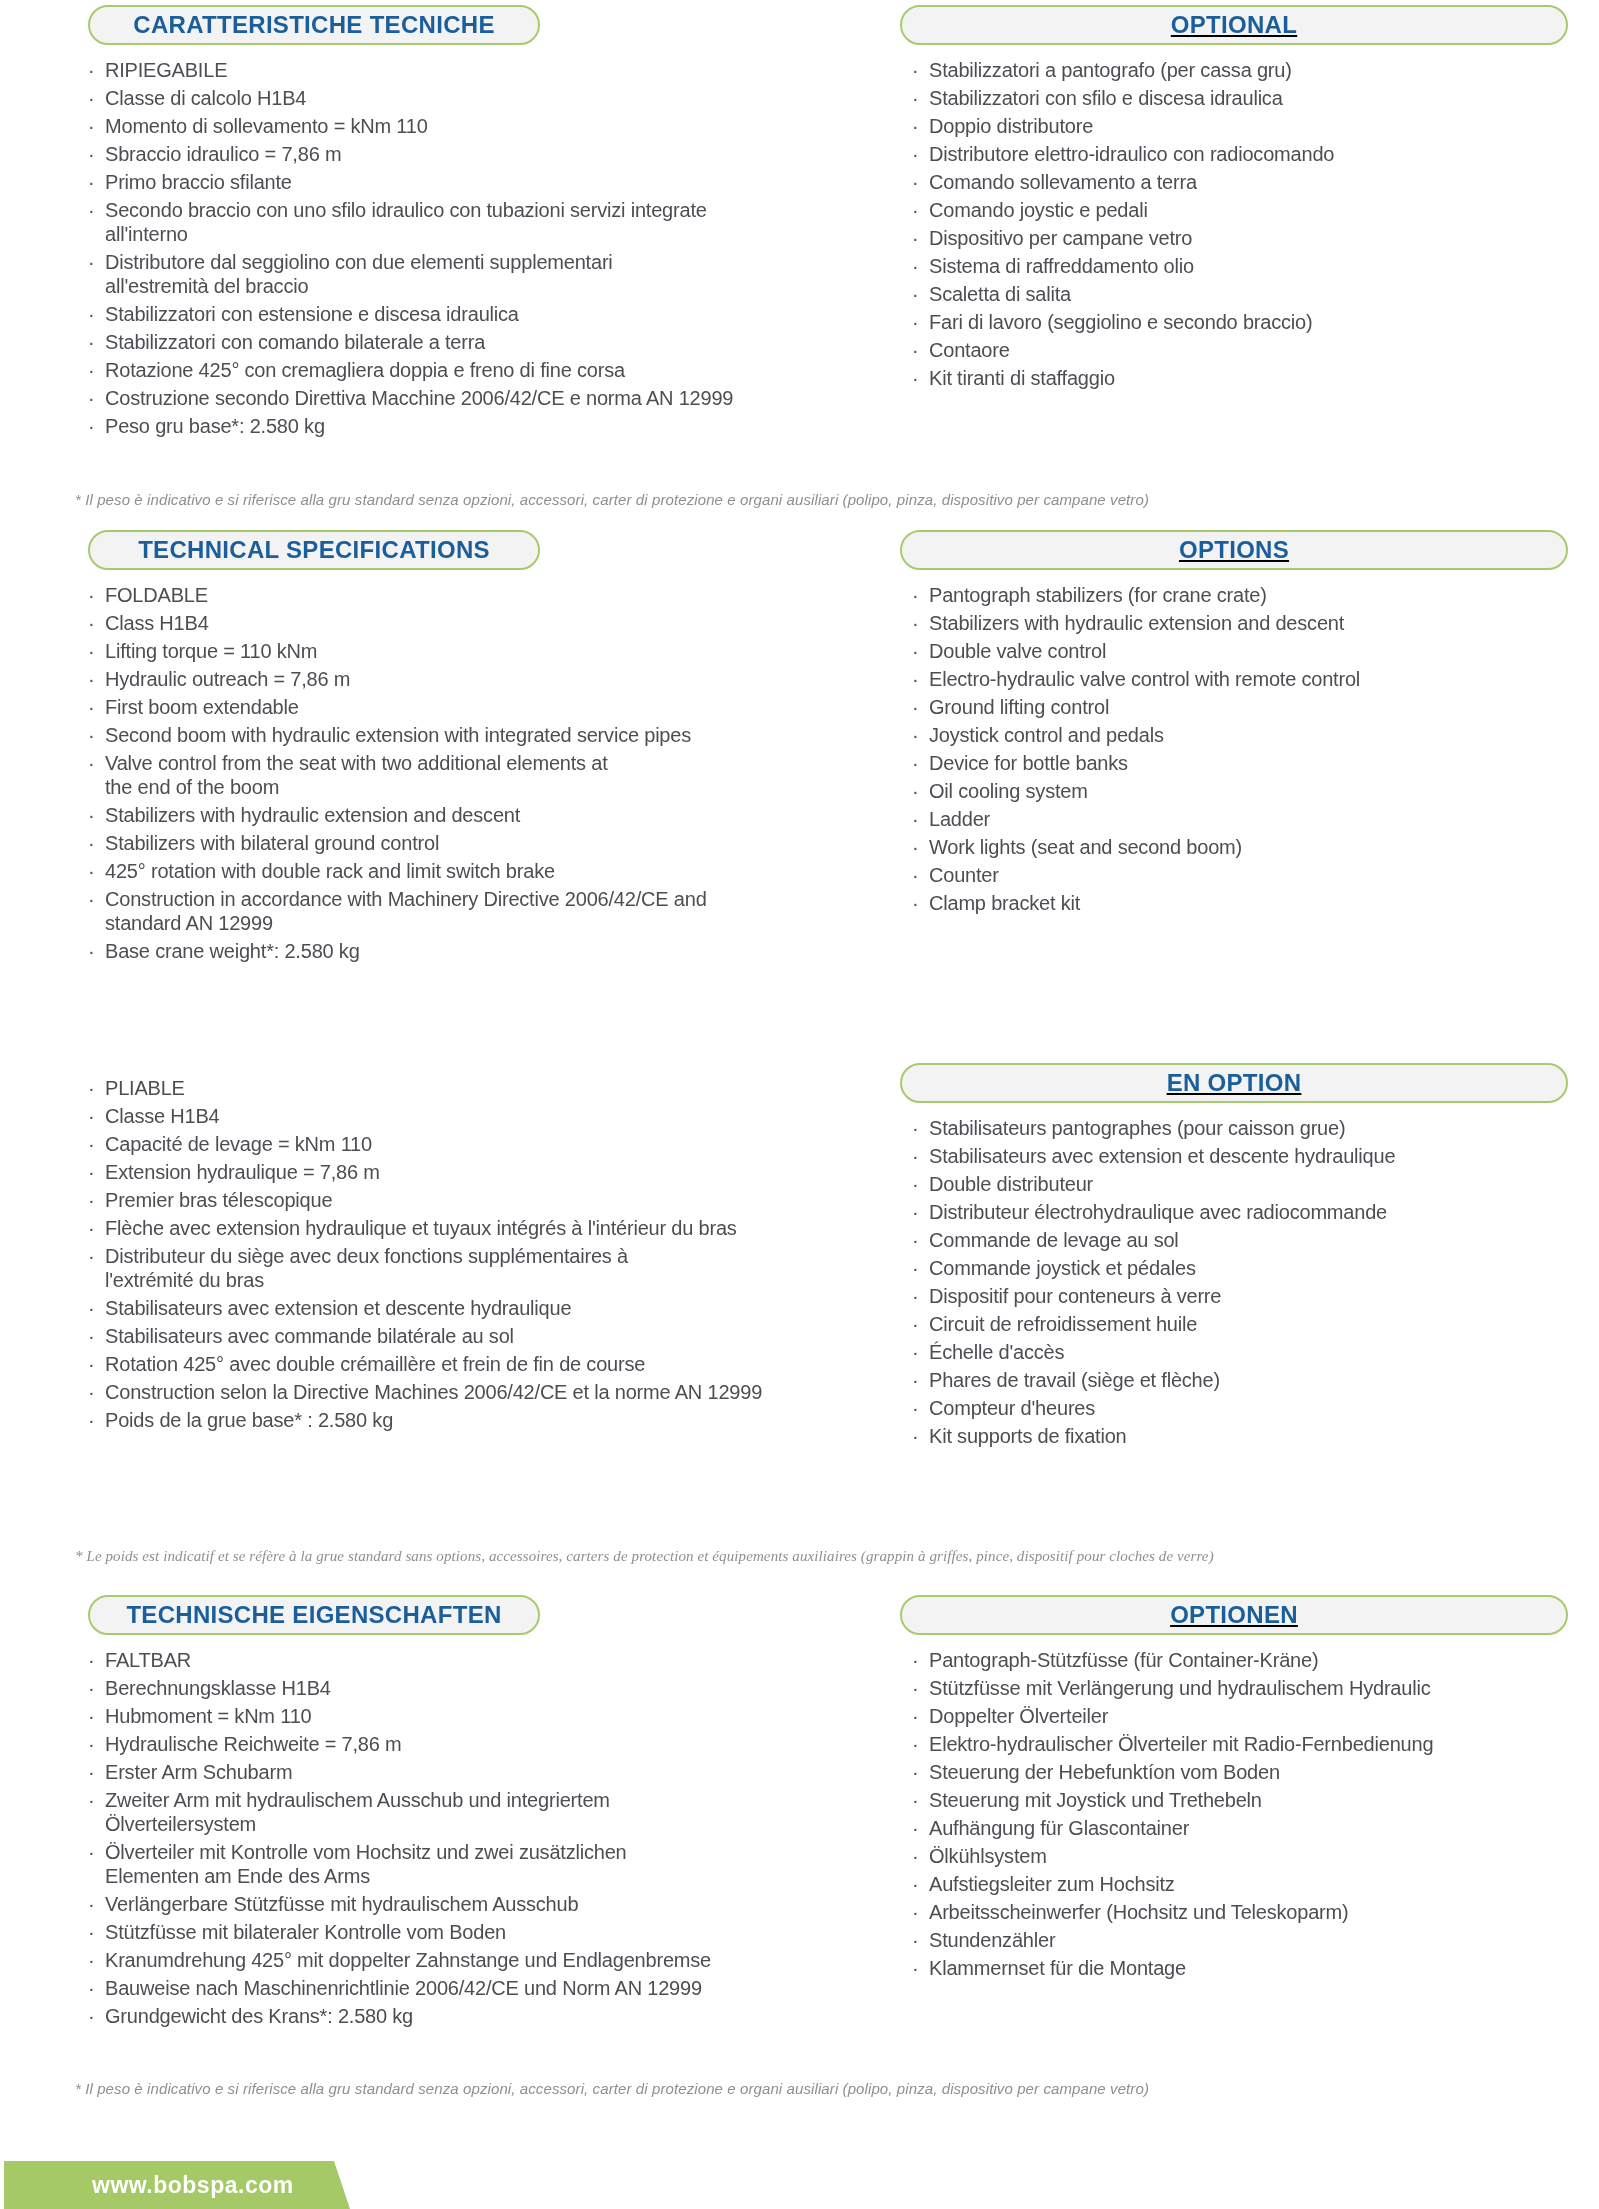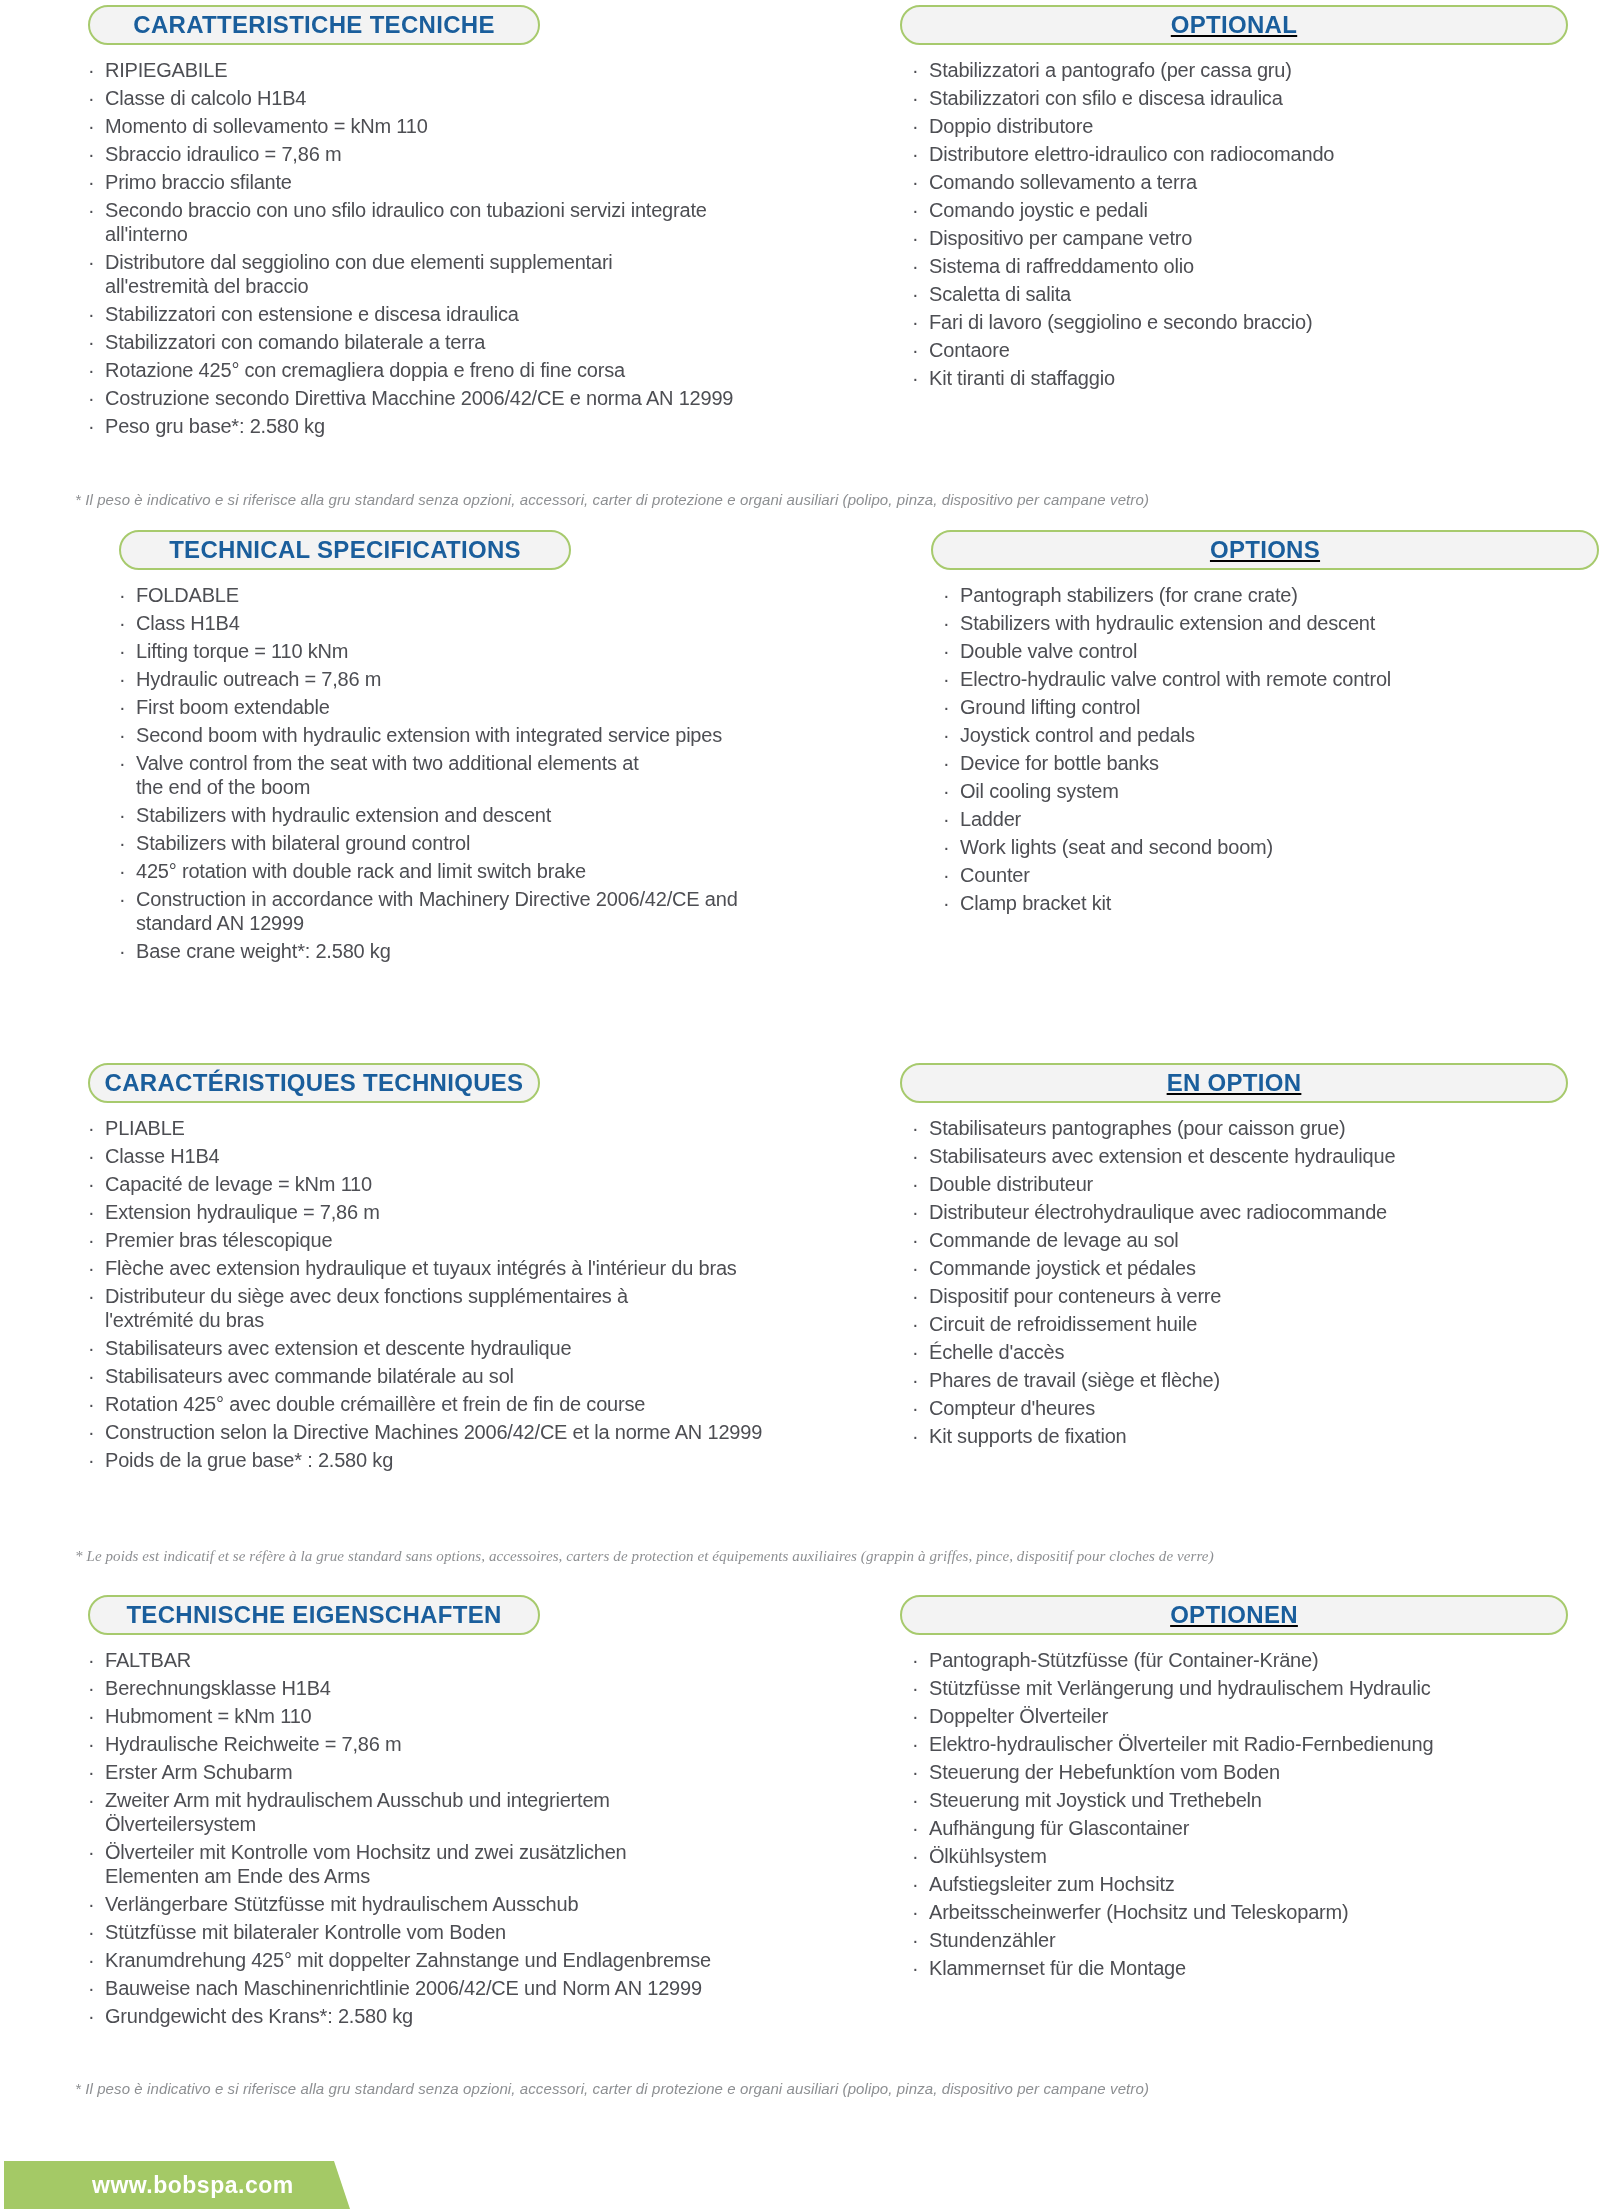--- a/index.html
+++ b/index.html
@@ -10,21 +10,21 @@
     --gray:#8d8f92;
     --footer-green:#a4c966;
   }
   html,body{margin:0;padding:0;}
   body{
     width:1599px;height:2209px;position:relative;background:#ffffff;
     font-family:"Liberation Sans","DejaVu Sans",sans-serif;overflow:hidden;
   }
   .page{padding-top:5px;}
   .sec{display:flex;flex-direction:column;}
-  .sec-1{height:525px;} .sec-2{height:533px;align-items:flex-end;} .sec-3{height:532px;} .sec-4{height:520px;}
+  .sec-1{height:525px;} .sec-2{height:533px;} .sec-3{height:532px;} .sec-4{height:520px;}
   .sec-1 .footnote{padding-bottom:22px;}
   .sec-2 .footnote{padding-bottom:28px;}
   .sec-3 .footnote{padding-bottom:30px;font-family:Liberation Serif, serif;}
   .sec-4 .footnote{padding-bottom:18px;}
   .cols{display:flex;align-items:flex-start;}
   .col.left{margin-left:88px;width:772px;}
   .col.right{margin-left:40px;width:668px;}
   .pill{
     height:40px;border:2.5px solid var(--green);border-radius:22px;
     background:var(--pillbg);display:flex;align-items:center;justify-content:center;
@@ -286,23 +286,20 @@
                 <span class="txt">Clamp bracket kit</span>
               </div>
             </div>
       </div>
     </div>
   </section>
 
   <section class="sec sec-3">
     <div class="cols">
       <div class="col left">
-        <div class="pill">
-          <span class="pill-title specs-title">CARACTÉRISTIQUES TECHNIQUES</span>
-        </div>
         <div class="list specs-list">
               <div class="item">
                 <span class="bullet">·</span>
                 <span class="txt">PLIABLE</span>
               </div>
               <div class="item">
                 <span class="bullet">·</span>
                 <span class="txt">Classe H1B4</span>
               </div>
               <div class="item">

